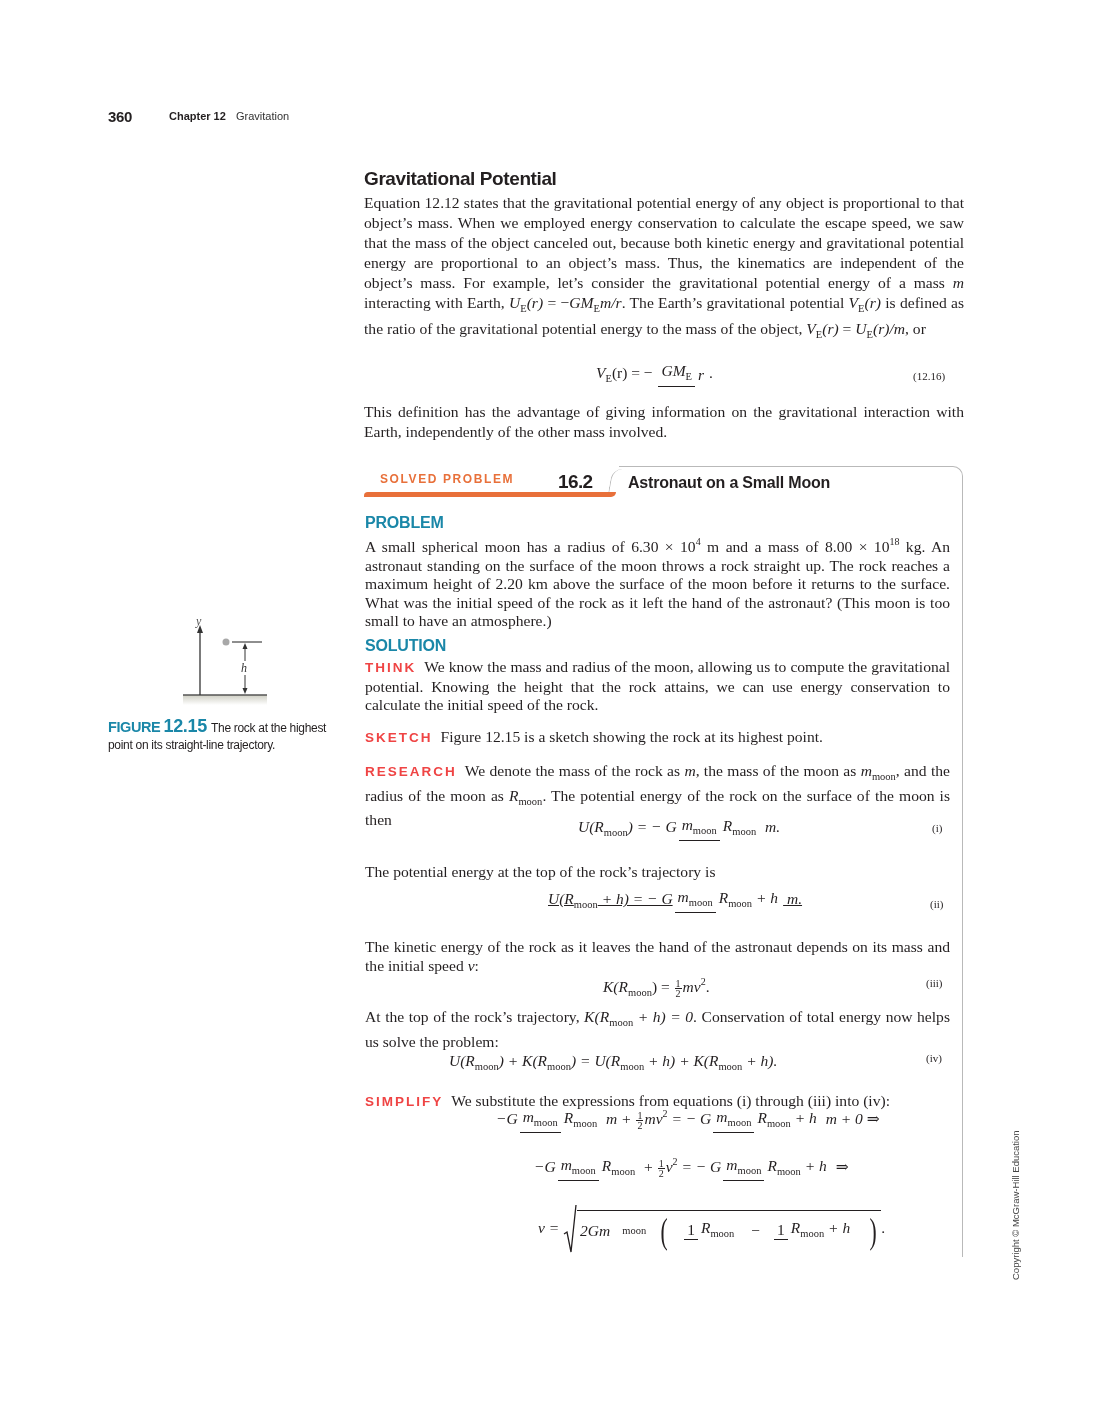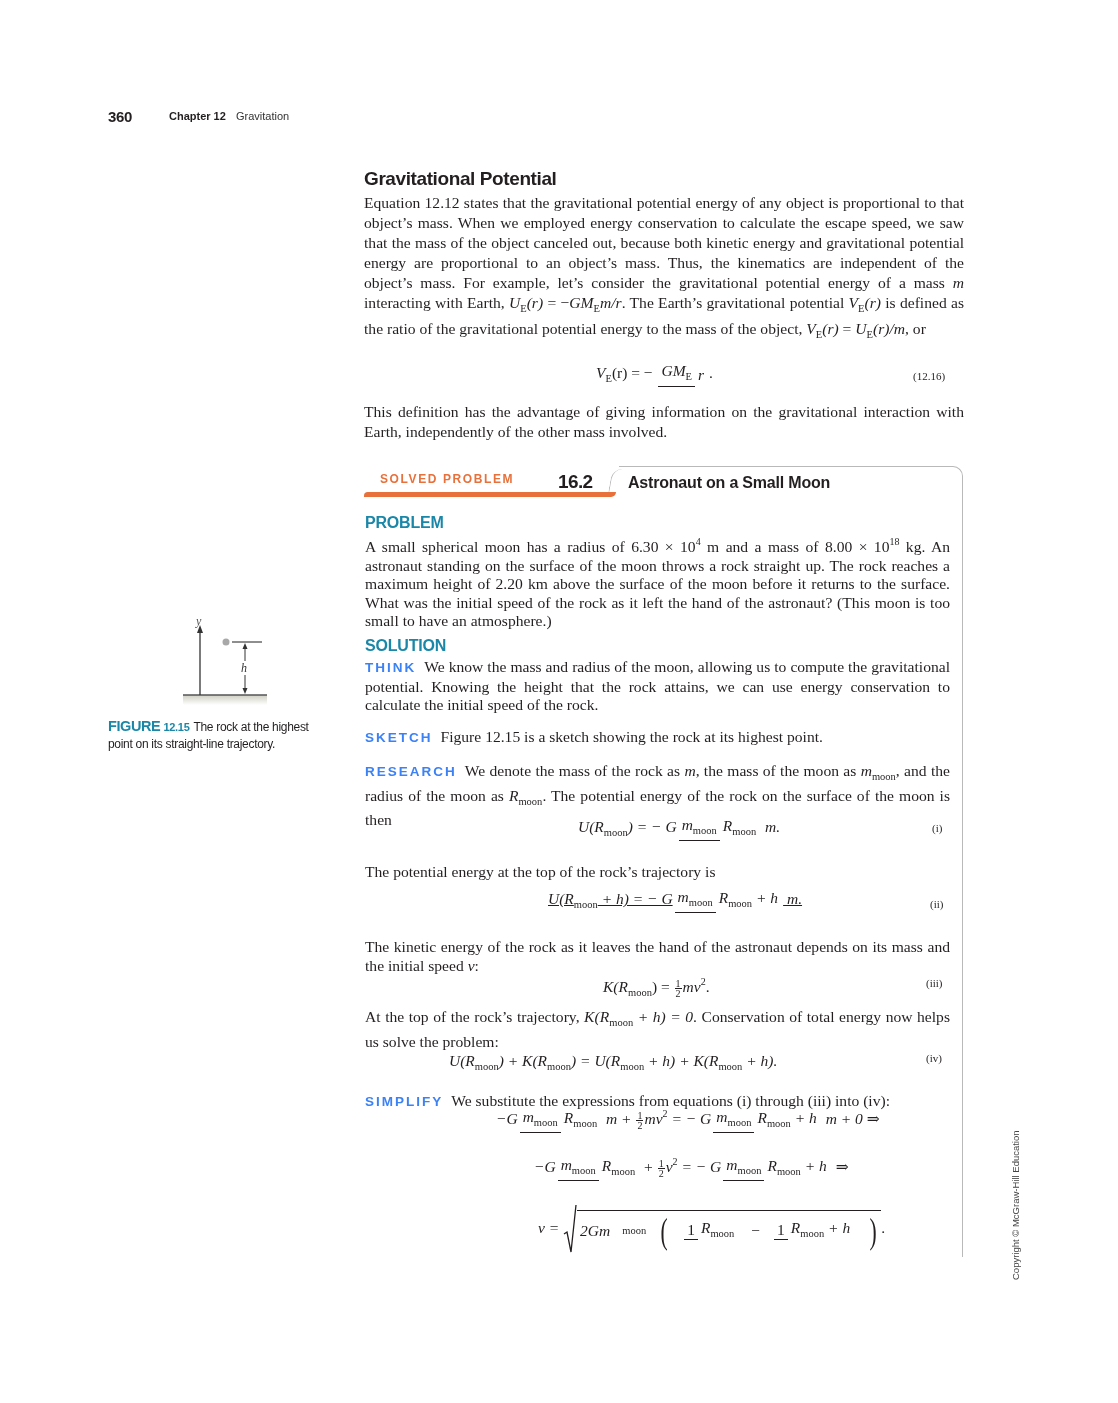--- a/index.html
+++ b/index.html
@@ -31,28 +31,28 @@
   
   #sp-box { position: absolute; left: 364px; top: 466px; width: 600px; height: 790px; }
   #sp-border { position: absolute; left: 255px; top: 0px; width: 343px; height: 790px; border-top: 1.5px solid #b9b9b9; border-right: 1.5px solid #b9b9b9; border-top-right-radius: 10px; }
   #sp-slant { position: absolute; left: 246px; top: 3px; width: 12px; height: 26px; border-left: 1.5px solid #b9b9b9; border-top-left-radius: 10px; transform: skewX(-10deg); }
   #sp-bar { position: absolute; left: 0px; top: 26px; width: 252px; height: 5px; background: #e8703a; border-top-left-radius: 6px; border-bottom-right-radius: 8px; }
   #sp-label { position: absolute; left: 16px; top: 6px; font-size: 12px; font-weight: bold; color: #e8703a; letter-spacing: 1.6px; }
   #sp-number { position: absolute; left: 194px; top: 5px; font-size: 19px; font-weight: bold; color: #231f20; letter-spacing: -0.6px; }
   #sp-title { position: absolute; left: 264px; top: 8px; font-size: 16px; font-weight: bold; letter-spacing: -0.2px; }
 
   .teal-head { position: absolute; font-size: 16px; font-weight: bold; color: #1a87a8; letter-spacing: -0.2px; }
-  .step-label { font-family: "Liberation Sans", "DejaVu Sans", sans-serif; font-weight: bold; color: #3b82f6; letter-spacing: 2px; font-size: 13.5px; margin-right: 8px; }
+  .step-label { font-family: "Liberation Sans", "DejaVu Sans", sans-serif; font-weight: bold; color: #ef4444; letter-spacing: 2px; font-size: 13.5px; margin-right: 8px; }
   .sp-para { position: absolute; left: 365px; width: 585px; font-size: 15.6px; line-height: 18.6px; text-align: justify; text-align-last: left; }
 
   
   #figure { position: absolute; left: 180px; top: 617px; width: 90px; height: 90px; }
   #fig-caption { position: absolute; left: 108px; top: 718px; width: 225px; font-size: 12px; line-height: 17px; letter-spacing: -0.3px; }
   #fig-caption .fig-label { color: #1a87a8; font-weight: bold; font-size: 14.5px; letter-spacing: -0.4px; }
-  #fig-caption .fig-num { color: #1a87a8; font-weight: bold; font-size: 11px; margin-right: 4px; }
+  #fig-caption .fig-num { color: #1a87a8; font-weight: bold; font-size: 18px; margin-right: 4px; }
 
   #copyright { position: absolute; left: 1010px; top: 1280px; transform: rotate(-90deg); transform-origin: 0 0; font-size: 9.5px; color: #444; white-space: nowrap; }
 
   .sqrt-wrap { display: inline-flex; align-items: center; vertical-align: middle; }
   .sqrt-body { border-top: 1px solid #231f20; padding: 2px 2px 0 3px; display: inline-flex; align-items: center; gap: 12px; }
   .paren { font-size: 36px; line-height: 36px; font-weight: 100; transform: scaleX(0.6); display: inline-block; }
 </style>
 </head>
 <body>
 

